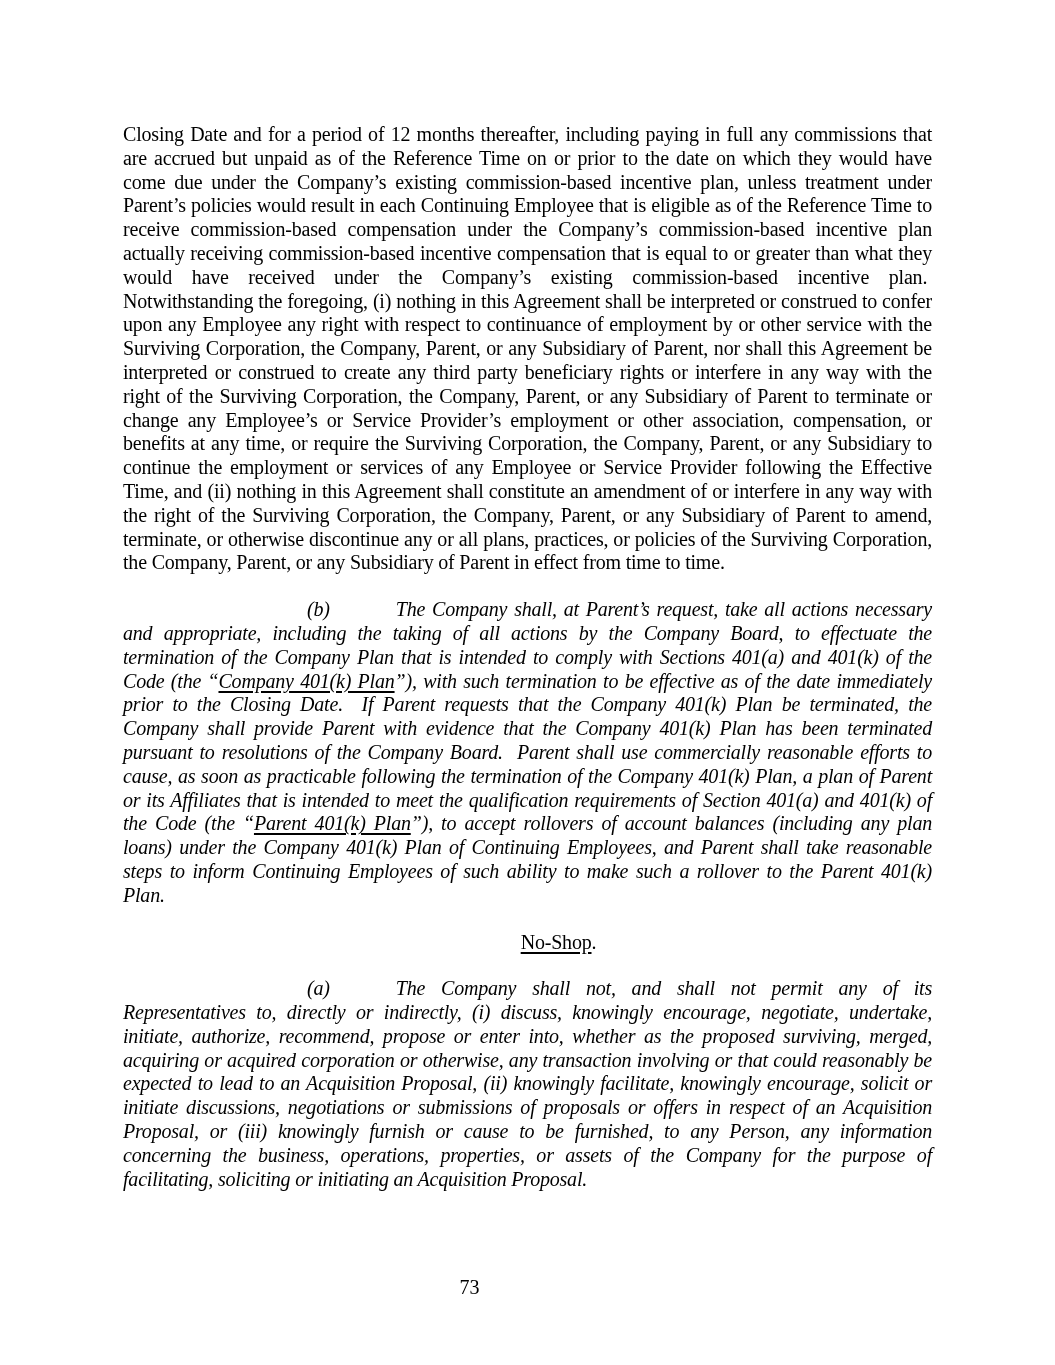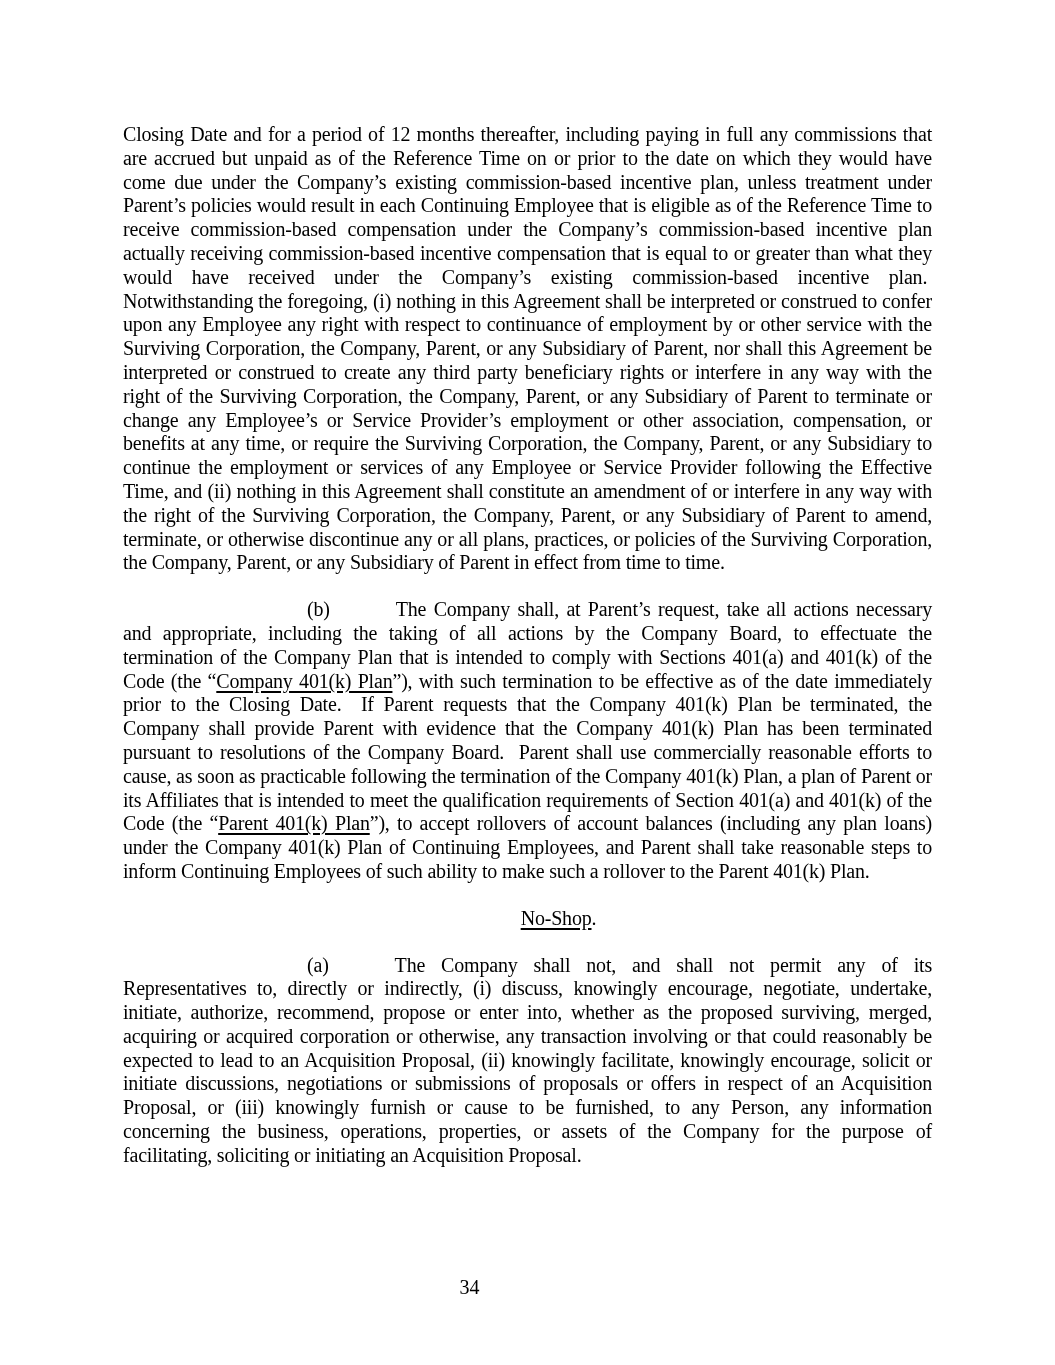--- a/index.html
+++ b/index.html
@@ -25,20 +25,21 @@
     line-height: 23.8px;
     letter-spacing: -0.2px;
   }
   .para {
     margin: 0 0 23px 0;
     text-align: justify;
     text-justify: inter-word;
   }
   .para.sub {
     text-indent: 184px;
+    font-style: italic;
   }
   .heading {
     margin: 0 0 23px 0;
     text-align: center;
     text-indent: 62px;
   }
   .tab {
     display: inline-block;
     width: 66px;
   }
@@ -66,14 +67,14 @@
     <p class="para">Closing Date and for a period of 12 months thereafter, including paying in full any commissions that are accrued but unpaid as of the Reference Time on or prior to the date on which they would have come due under the Company’s existing commission-based incentive plan, unless treatment under Parent’s policies would result in each Continuing Employee that is eligible as of the Reference Time to receive commission-based compensation under the Company’s commission-based incentive plan actually receiving commission-based incentive compensation that is equal to or greater than what they would have received under the Company’s existing commission-based incentive plan.&nbsp; Notwithstanding the foregoing, (i) nothing in this Agreement shall be interpreted or construed to confer upon any Employee any right with respect to continuance of employment by or other service with the Surviving Corporation, the Company, Parent, or any Subsidiary of Parent, nor shall this Agreement be interpreted or construed to create any third party beneficiary rights or interfere in any way with the right of the Surviving Corporation, the Company, Parent, or any Subsidiary of Parent to terminate or change any Employee’s or Service Provider’s employment or other association, compensation, or benefits at any time, or require the Surviving Corporation, the Company, Parent, or any Subsidiary to continue the employment or services of any Employee or Service Provider following the Effective Time, and (ii) nothing in this Agreement shall constitute an amendment of or interfere in any way with the right of the Surviving Corporation, the Company, Parent, or any Subsidiary of Parent to amend, terminate, or otherwise discontinue any or all plans, practices, or policies of the Surviving Corporation, the Company, Parent, or any Subsidiary of Parent in effect from time to time.</p>
 
     <p class="para sub"><span>(b)</span><span class="tab"></span><span>The Company shall, at Parent’s request, take all actions necessary and appropriate, including the taking of all actions by the Company Board, to effectuate the termination of the Company Plan that is intended to comply with Sections 401(a) and 401(k) of the Code (the “</span><span class="u">Company 401(k) Plan</span><span>”), with such termination to be effective as of the date immediately prior to the Closing Date.&nbsp; If Parent requests that the Company 401(k) Plan be terminated, the Company shall provide Parent with evidence that the Company 401(k) Plan has been terminated pursuant to resolutions of the Company Board.&nbsp; Parent shall use commercially reasonable efforts to cause, as soon as practicable following the termination of the Company 401(k) Plan, a plan of Parent or its Affiliates that is intended to meet the qualification requirements of Section 401(a) and 401(k) of the Code (the “</span><span class="u">Parent 401(k) Plan</span><span>”), to accept rollovers of account balances (including any plan loans) under the Company 401(k) Plan of Continuing Employees, and Parent shall take reasonable steps to inform Continuing Employees of such ability to make such a rollover to the Parent 401(k) Plan.</span></p>
 
     <p class="heading"><span class="u">No-Shop</span><span>.</span></p>
 
     <p class="para sub"><span>(a)</span><span class="tab"></span><span>The Company shall not, and shall not permit any of its Representatives to, directly or indirectly, (i) discuss, knowingly encourage, negotiate, undertake, initiate, authorize, recommend, propose or enter into, whether as the proposed surviving, merged, acquiring or acquired corporation or otherwise, any transaction involving or that could reasonably be expected to lead to an Acquisition Proposal, (ii) knowingly facilitate, knowingly encourage, solicit or initiate discussions, negotiations or submissions of proposals or offers in respect of an Acquisition Proposal, or (iii) knowingly furnish or cause to be furnished, to any Person, any information concerning the business, operations, properties, or assets of the Company for the purpose of facilitating, soliciting or initiating an Acquisition Proposal.</span></p>
 
   </div>
 
-  <div class="page-number">34</div>
+  <div class="page-number">73</div>
 </div>
 
 </body></html>

